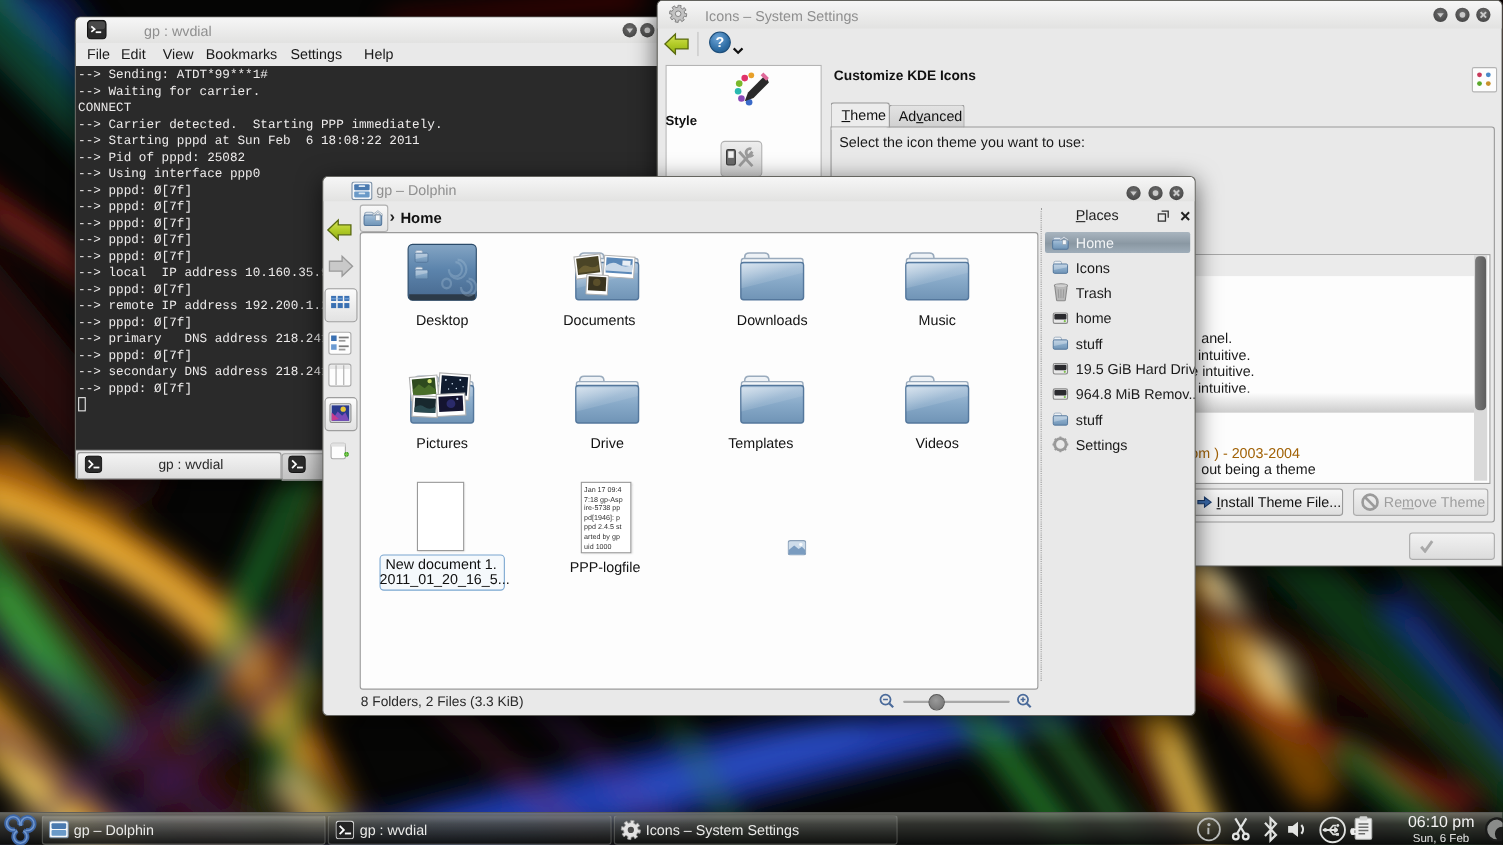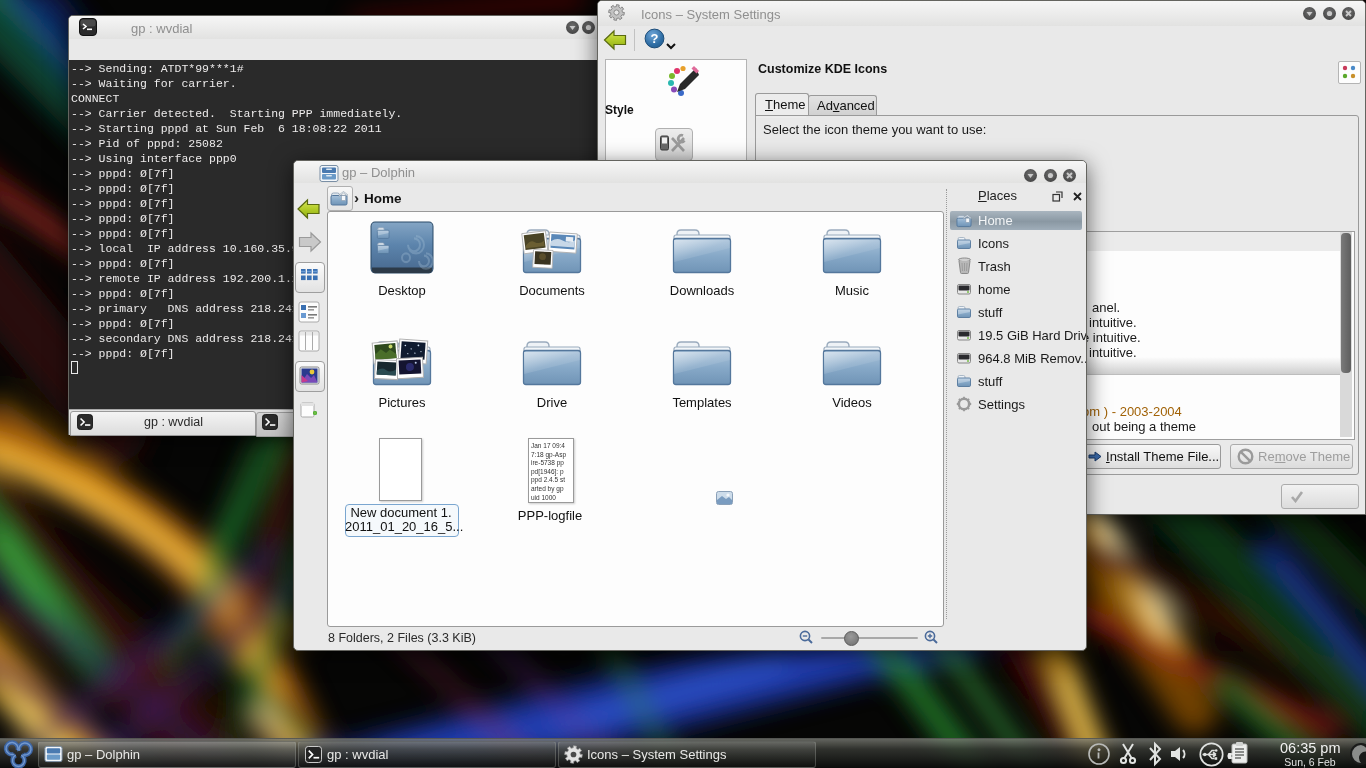--- a/index.html
+++ b/index.html
@@ -107,20 +107,28 @@
   <div class="wbtn" style="left:513px;top:5px;">
         <svg width="13" height="13">
           <circle cx="6.5" cy="6.5" r="2.6" fill="#c9c9c9"></circle>
         </svg>
       </div>
   <div class="wbtn" style="left:529px;top:5px;">
         <svg width="13" height="13">
           <path d="M4 4 L9 9 M9 4 L4 9" stroke="#c9c9c9" stroke-width="1.8"></path>
         </svg>
       </div>
+  <div class="abs nw" style="left:0;top:23px;width:100%;height:21px;font-size:13px;color:#191919;">
+    <span class="abs" style="left:10px;top:3px;">File</span>
+    <span class="abs" style="left:41px;top:3px;">Edit</span>
+    <span class="abs" style="left:79px;top:3px;">View</span>
+    <span class="abs" style="left:118px;top:3px;">Bookmarks</span>
+    <span class="abs" style="left:195px;top:3px;">Settings</span>
+    <span class="abs" style="left:262px;top:3px;">Help</span>
+  </div>
   <div class="abs" style="left:0px;top:44px;width:543px;height:349px;background:#2a2a2a;overflow:hidden;">
     <pre style="margin:0;position:absolute;left:2px;top:1px;font-family:'Liberation Mono',monospace;font-size:11.5px;line-height:15px;color:#edebeb;">--&gt; Sending: ATDT*99***1#
 --&gt; Waiting for carrier.
 CONNECT
 --&gt; Carrier detected.  Starting PPP immediately.
 --&gt; Starting pppd at Sun Feb  6 18:08:22 2011
 --&gt; Pid of pppd: 25082
 --&gt; Using interface ppp0
 --&gt; pppd: Ø[7f]
 --&gt; pppd: Ø[7f]
@@ -438,21 +446,21 @@
         </g>
   </svg>
   <svg class="abs" style="left:376px;top:61px" width="64" height="52" viewBox="0 0 64 52">
         <use href="#folder64"></use>
       </svg>
   <svg class="abs" style="left:526px;top:61px" width="64" height="52" viewBox="0 0 64 52">
         <use href="#folder64"></use>
       </svg>
 
   <div class="abs" style="left:76px;top:122px;width:64px;text-align:center;font-size:13px;color:#111;">Desktop</div>
-  <div class="abs" style="left:218px;top:122px;width:80px;text-align:center;font-size:13px;color:#111;">Documents</div>
+  <div class="abs" style="left:218px;top:122px;width:80px;font-size:13px;color:#111;">Documents</div>
   <div class="abs" style="left:368px;top:122px;width:80px;text-align:center;font-size:13px;color:#111;">Downloads</div>
   <div class="abs" style="left:526px;top:122px;width:64px;text-align:center;font-size:13px;color:#111;">Music</div>
 
   <svg class="abs" style="left:76px;top:173px" width="64" height="52" viewBox="0 0 64 52">
         <use href="#folder64"></use>
     <g transform="translate(3,8) rotate(-5 12 10)">
           <rect x="0" y="0" width="25" height="21" fill="#fff" stroke="#b0b0b0"></rect>
           <rect x="2" y="2" width="21" height="15" fill="#2e4a1e"></rect>
           <path d="M2 12 l6-5 5 4 4-3 6 5 v4 h-21 z" fill="#4a6e2a"></path>
           <circle cx="18" cy="5" r="2" fill="#c8d86a"></circle>
@@ -486,21 +494,21 @@
       </svg>
   <svg class="abs" style="left:376px;top:173px" width="64" height="52" viewBox="0 0 64 52">
         <use href="#folder64"></use>
       </svg>
   <svg class="abs" style="left:526px;top:173px" width="64" height="52" viewBox="0 0 64 52">
         <use href="#folder64"></use>
       </svg>
 
   <div class="abs" style="left:76px;top:234px;width:64px;text-align:center;font-size:13px;color:#111;">Pictures</div>
   <div class="abs" style="left:226px;top:234px;width:64px;text-align:center;font-size:13px;color:#111;">Drive</div>
-  <div class="abs" style="left:368px;top:234px;width:80px;text-align:center;font-size:13px;color:#111;">Templates</div>
+  <div class="abs" style="left:368px;top:234px;width:80px;font-size:13px;color:#111;">Templates</div>
   <div class="abs" style="left:526px;top:234px;width:64px;text-align:center;font-size:13px;color:#111;">Videos</div>
 
   <div class="abs" style="left:85px;top:277px;width:41px;height:61px;background:#fff;border:1px solid #9a9a9a;box-shadow:1px 1px 2px rgba(0,0,0,.2);"></div>
   <div class="abs" style="left:234px;top:277px;width:44px;height:63px;background:#fff;border:1px solid #9a9a9a;box-shadow:1px 1px 2px rgba(0,0,0,.2);overflow:hidden;">
     <div style="font-size:6.5px;line-height:8.6px;color:#333;padding:3px 0 0 2px;font-family:'Liberation Sans';">Jan 17 09:4<br>7:18 gp-Asp<br>ire-5738 pp<br>pd[1946]: p<br>ppd 2.4.5 st<br>arted by gp<br>uid 1000</div>
   </div>
   <div class="abs" style="left:51px;top:343px;width:112px;height:31px;border:1px solid #7aa6d0;border-radius:4px;background:rgba(190,220,245,.12);"></div>
   <div class="abs" style="left:51px;top:345px;width:112px;text-align:center;font-size:13px;color:#111;line-height:13.5px;">New document 1.<br>2011_01_20_16_5...</div>
   <div class="abs" style="left:200px;top:347px;width:112px;text-align:center;font-size:13px;color:#111;">PPP-logfile</div>
   <svg class="abs" style="left:422px;top:330px" width="17" height="14" viewBox="0 0 17 14">
@@ -644,20 +652,20 @@
   </svg>
   <svg class="abs" style="left:1227px;top:1px" width="25" height="28" viewBox="0 0 25 28">
     <rect x="5" y="4" width="15" height="19" rx="1.5" fill="#ecedec" stroke="#b8bab8"></rect>
     <rect x="9" y="2" width="7" height="4" rx="1" fill="#d0d2d0"></rect>
     <g stroke="#6a6c6a" stroke-width="1.4">
           <path d="M8 9 h9 M8 12 h9 M8 15 h9 M8 18 h6"></path>
         </g>
     <path d="M3 14 h3 M3 18 h3 M2 14 q-1.5 2 0 4" stroke="#ecedec" stroke-width="1.6" fill="none"></path>
     <rect x="1" y="13" width="3.4" height="6" rx="1" fill="#ecedec"></rect>
   </svg>
-  <div class="abs nw" style="left:1280px;top:1px;width:60px;text-align:center;font-size:14.5px;color:#f2f2f2;">06:35 pm</div>
+  <div class="abs nw" style="left:1280px;top:1px;width:60px;text-align:center;font-size:14.5px;color:#f2f2f2;">06:10 pm</div>
   <div class="abs nw" style="left:1280px;top:17px;width:60px;text-align:center;font-size:10.5px;color:#e2e2e2;">Sun, 6 Feb</div>
   <svg class="abs" style="left:1348px;top:3px" width="18" height="25" viewBox="0 0 18 25">
     <circle cx="13" cy="12" r="11" fill="#1a1b1a"></circle>
     <path d="M13 3 a9 9 0 0 0 0 18 a7 7 0 0 1 -2-5 a6.5 6.5 0 0 1 6.5-6.5 a7 7 0 0 1 2.5 0.5 a9 9 0 0 0 -7-7" fill="#8a8c8a"></path>
   </svg>
 </div>
 </div>
 
 </body></html>

